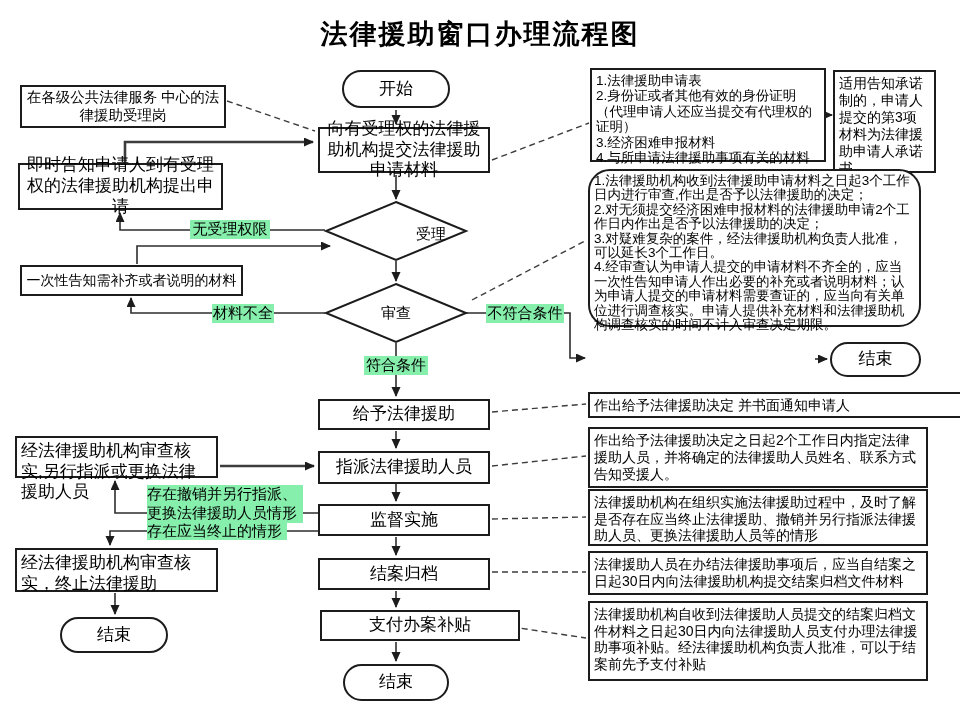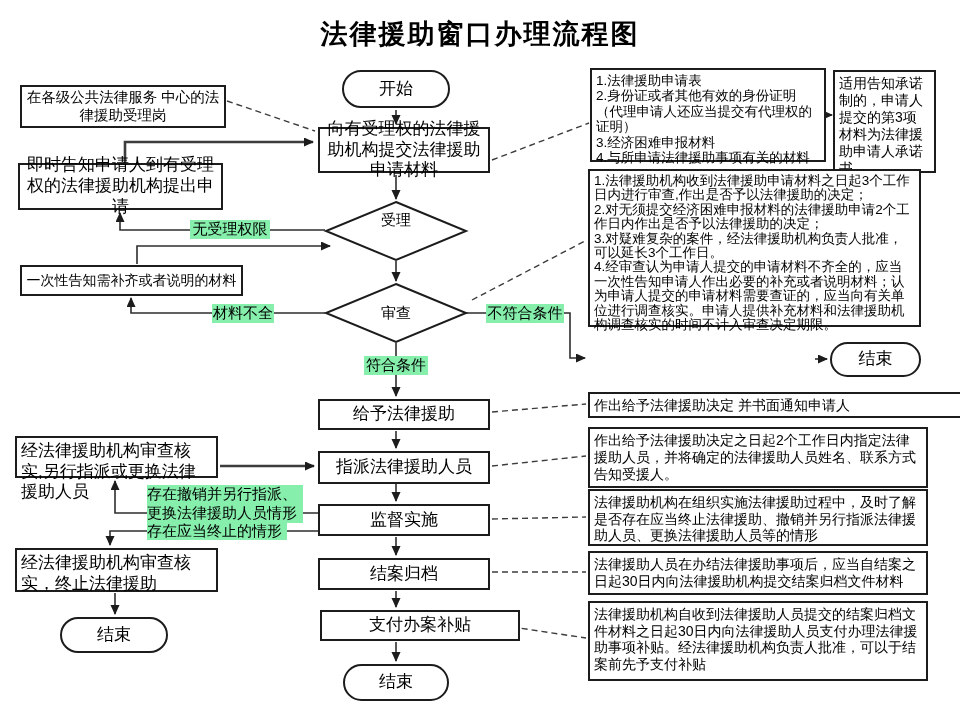--- a/index.html
+++ b/index.html
@@ -73,21 +73,21 @@
     </g>
 
     <g fill="#ffffff" stroke="#1c1c1c" stroke-width="2">
       <polygon points="396,202 466,231 396,260 326,231"></polygon>
       <polygon points="396,284 466,313 396,342 326,313"></polygon>
     </g>
   </svg>
 
   <div class="node stadium" style="left:342px;top:70px;width:108px;height:38px;">开始</div>
   <div class="node" style="left:318px;top:127px;width:172px;height:46px;">向有受理权的法律援助机构提交法律援助申请材料</div>
-  <div class="dlabel" style="left:346px;top:212px;width:100px;">受理</div>
+  <div class="dlabel" style="left:346px;top:226px;width:100px;text-align:right;">受理</div>
   <div class="dlabel" style="left:346px;top:305px;width:100px;">审查</div>
   <div class="node" style="left:318px;top:399px;width:172px;height:31px;">给予法律援助</div>
   <div class="node" style="left:318px;top:451px;width:172px;height:33px;">指派法律援助人员</div>
   <div class="node" style="left:318px;top:504px;width:172px;height:32px;">监督实施</div>
   <div class="node" style="left:318px;top:558px;width:172px;height:32px;">结案归档</div>
   <div class="node" style="left:320px;top:610px;width:200px;height:31px;">支付办案补贴</div>
   <div class="node stadium" style="left:343px;top:664px;width:106px;height:37px;">结束</div>
 
   <div class="node" style="left:20px;top:85px;width:206px;height:43px;font-size:14.5px;">在各级公共法律服务 中心的法律援助受理岗</div>
   <div class="node" style="left:18px;top:163px;width:205px;height:47px;">即时告知申请人到有受理权的法律援助机构提出申请</div>
@@ -96,21 +96,21 @@
   <div class="node la" style="left:15px;top:548px;width:203px;height:44px;">经法律援助机构审查核实，终止法律援助</div>
   <div class="node stadium" style="left:60px;top:617px;width:108px;height:36px;">结束</div>
 
   <div class="node la pre f135 lh155" style="left:590px;top:68px;width:236px;height:94px;">1.法律援助申请表
 2.身份证或者其他有效的身份证明
 （代理申请人还应当提交有代理权的
 证明）
 3.经济困难申报材料
 4.与所申请法律援助事项有关的材料</div>
   <div class="node la f14 lh17 clip" style="left:833px;top:70px;width:103px;height:103px;">适用告知承诺制的，申请人提交的第3项材料为法律援助申请人承诺书</div>
-  <div class="node la pre f135 lh145" style="left:588px;top:169px;width:333px;height:158px;">1.法律援助机构收到法律援助申请材料之日起3个工作日内进行审查,作出是否予以法律援助的决定；
+  <div class="node la pre f135 lh145" style="left:588px;top:169px;width:333px;height:158px;border-radius:22px;">1.法律援助机构收到法律援助申请材料之日起3个工作日内进行审查,作出是否予以法律援助的决定；
 2.对无须提交经济困难申报材料的法律援助申请2个工作日内作出是否予以法律援助的决定；
 3.对疑难复杂的案件，经法律援助机构负责人批准，可以延长3个工作日。
 4.经审查认为申请人提交的申请材料不齐全的，应当一次性告知申请人作出必要的补充或者说明材料；认为申请人提交的申请材料需要查证的，应当向有关单位进行调查核实。申请人提供补充材料和法律援助机构调查核实的时间不计入审查决定期限。</div>
   <div class="node stadium" style="left:830px;top:342px;width:91px;height:35px;">结束</div>
   <div class="node la f14" style="left:588px;top:392px;width:376px;height:26px;">作出给予法律援助决定 并书面通知申请人</div>
   <div class="node la f14 lh17" style="left:588px;top:427px;width:340px;height:61px;">作出给予法律援助决定之日起2个工作日内指定法律援助人员，并将确定的法律援助人员姓名、联系方式告知受援人。</div>
   <div class="node la f14 lh165" style="left:588px;top:489px;width:340px;height:57px;">法律援助机构在组织实施法律援助过程中，及时了解是否存在应当终止法律援助、撤销并另行指派法律援助人员、更换法律援助人员等的情形</div>
   <div class="node la f14 lh165" style="left:588px;top:551px;width:340px;height:44px;">法律援助人员在办结法律援助事项后，应当自结案之日起30日内向法律援助机构提交结案归档文件材料</div>
   <div class="node la f14 lh165" style="left:588px;top:601px;width:340px;height:80px;">法律援助机构自收到法律援助人员提交的结案归档文件材料之日起30日内向法律援助人员支付办理法律援助事项补贴。经法律援助机构负责人批准，可以于结案前先予支付补贴</div>
 

